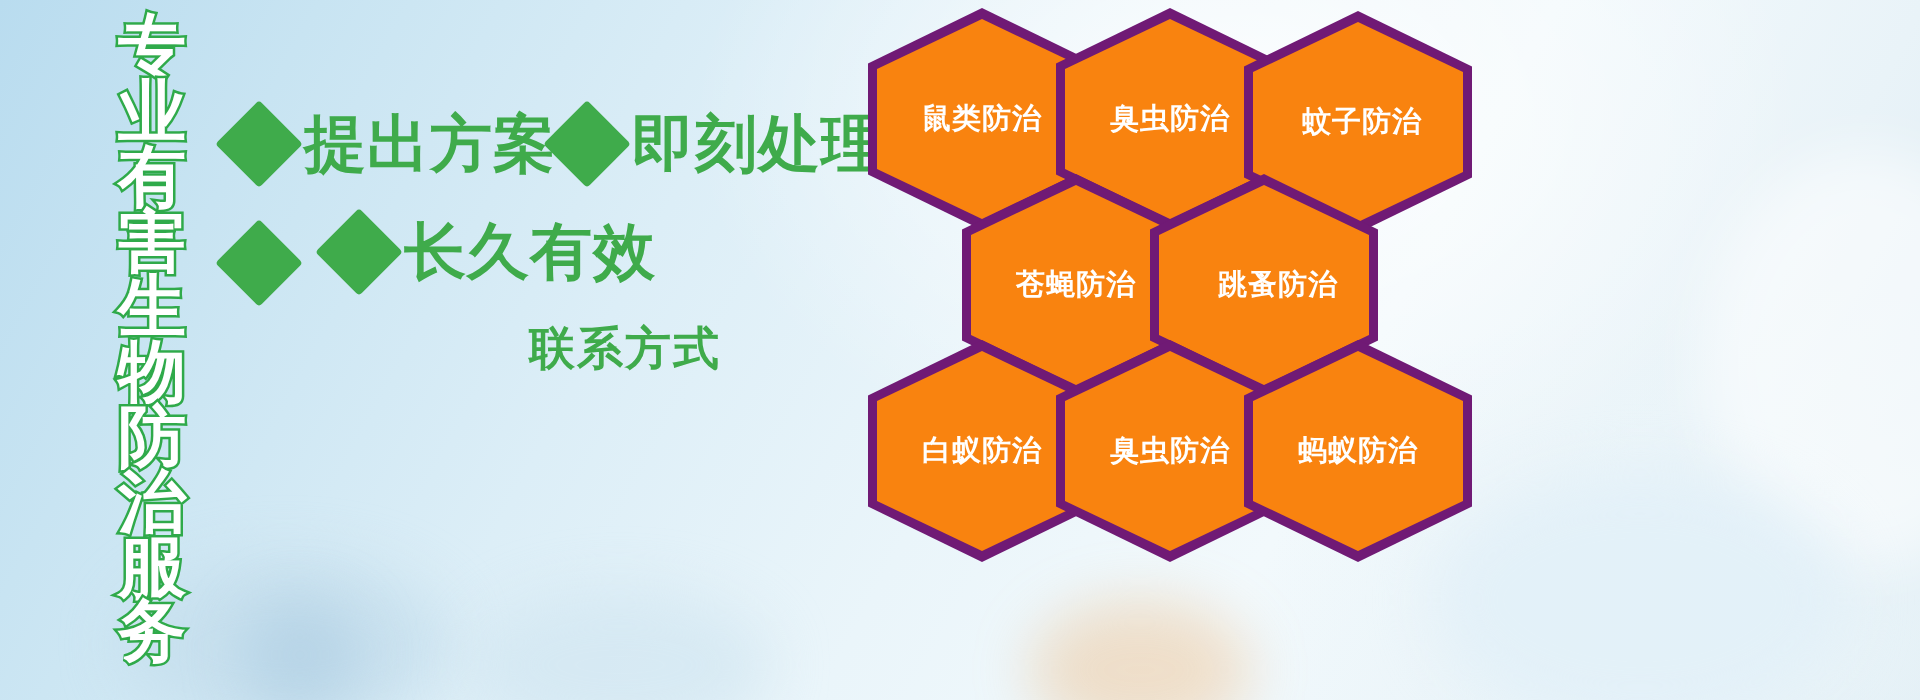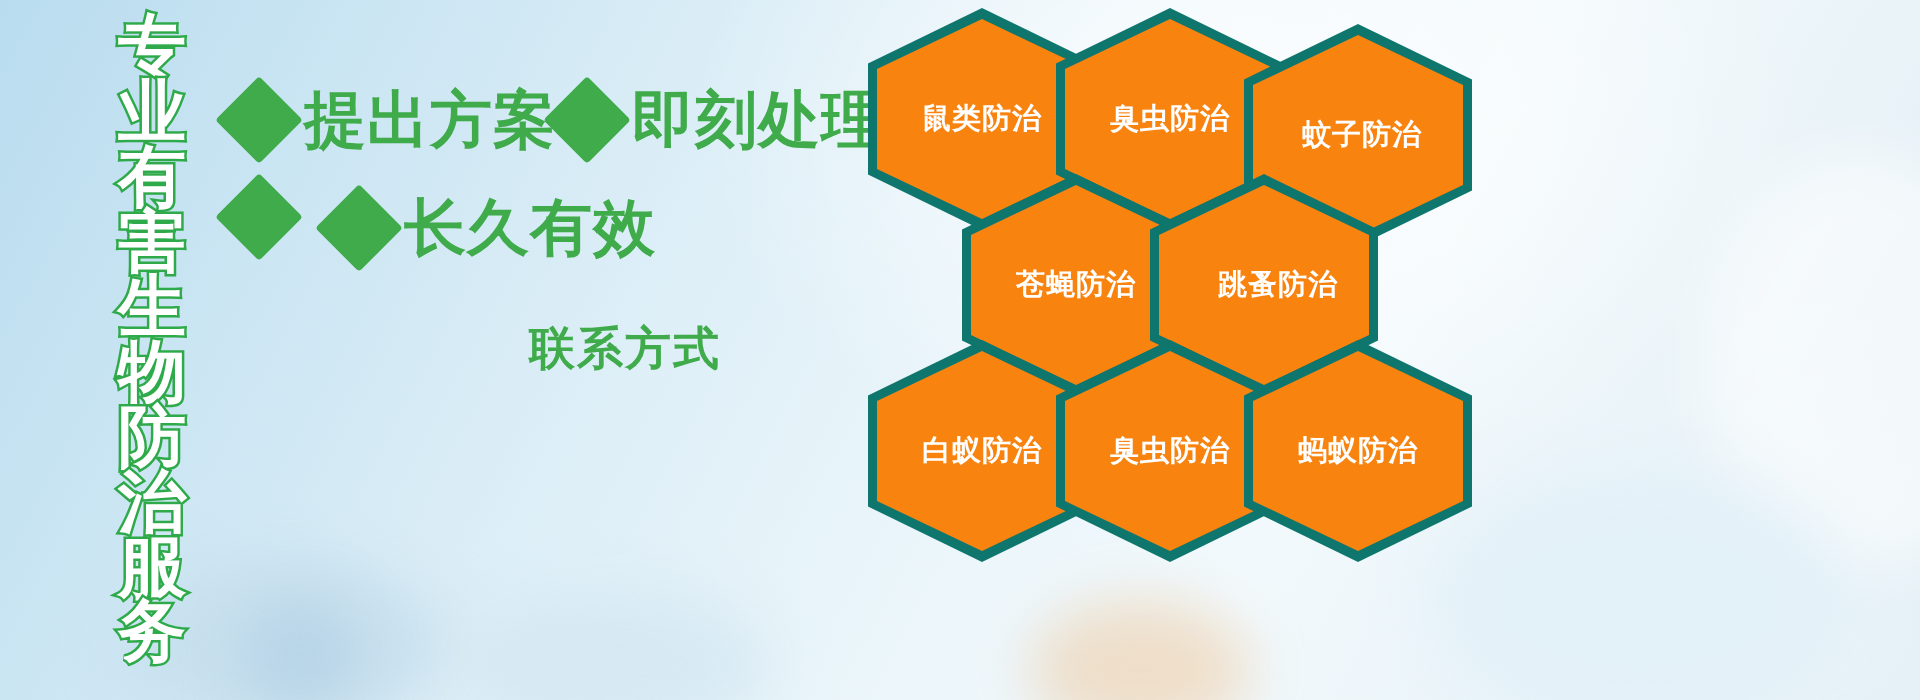--- a/index.html
+++ b/index.html
@@ -32,21 +32,21 @@
     color:#ffffff;
     -webkit-text-stroke:5px #2faa4a;
     paint-order:stroke fill;
     letter-spacing:0;
     white-space:pre;
   }
   .vtitle span { display:block; }
 
   
   .features { position:absolute; left:228px; top:78px; width:640px; }
-  .frow { display:flex; align-items:flex-start; height:108px; }
+  .frow { display:flex; align-items:flex-end; height:108px; }
   .fitem { display:flex; align-items:center; }
   .fitem .dia {
     width:62px; height:62px; margin-right:14px;
     background:#3fab4b; transform:rotate(45deg); border-radius:4px;
     flex:none;
   }
   .fitem .ftext {
     font-size:62px; font-weight:700; color:#3fab4b;
     letter-spacing:1px; white-space:nowrap;
   }
@@ -61,37 +61,37 @@
   .contact .cnum {
     font-size:58px; font-weight:400; color:#3fab4b;
     letter-spacing:2px; line-height:1.25; margin-top:14px;
   }
 
   
   .comb { position:absolute; left:860px; top:0px; width:600px; height:560px; }
   .hex {
     position:absolute; width:228px; height:222px;
     display:flex; align-items:center; justify-content:center;
-    background:#0f766e;
+    background:#701a75;
     clip-path:polygon(50% 0%, 100% 25%, 100% 75%, 50% 100%, 0% 75%, 0% 25%);
   }
   .hex .inner {
     position:absolute; left:9px; top:11px; right:9px; bottom:11px;
     background:#f9830f;
     clip-path:polygon(50% 0%, 100% 25%, 100% 75%, 50% 100%, 0% 75%, 0% 25%);
   }
   .hex .hlabel {
     position:relative; z-index:2;
     color:#ffffff; font-size:29px; font-weight:700;
     letter-spacing:1px; white-space:nowrap;
   }
 
   .h0 { left:8px;   top:8px;   }
   .h1 { left:196px; top:8px;   }
-  .h2 { left:384px; top:24px;padding-left:8px;   }
+  .h2 { left:384px; top:11px;padding-left:8px;   }
   .h3 { left:102px; top:174px; }
   .h4 { left:290px; top:174px;padding-left:28px; }
   .h5 { left:8px;   top:340px; }
   .h6 { left:196px; top:340px; }
   .h7 { left:384px; top:340px; }
 </style>
 </head>
 <body>
 
 <div class="bg-blob blob6"></div>

